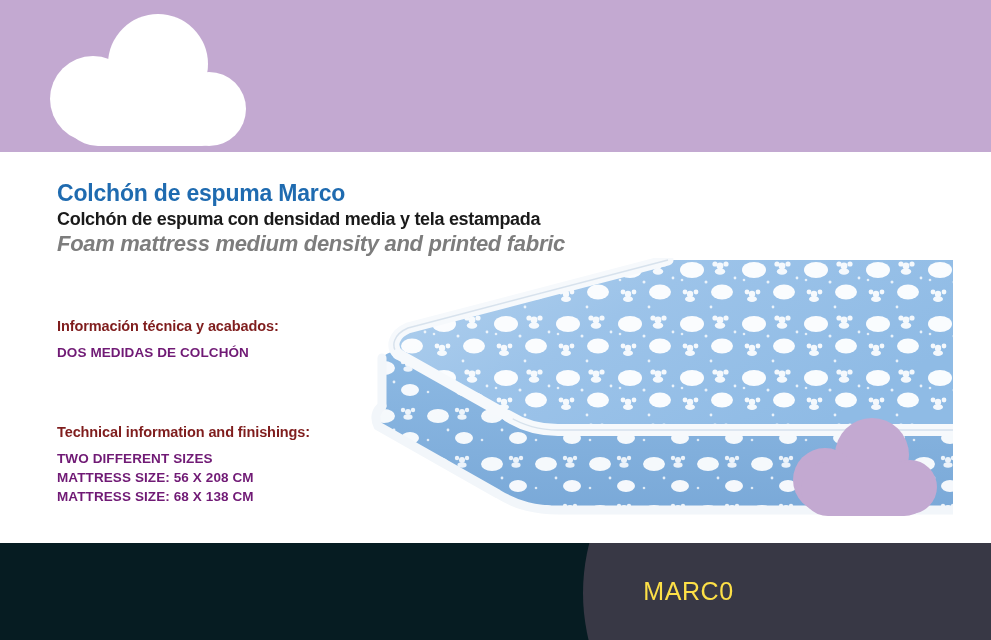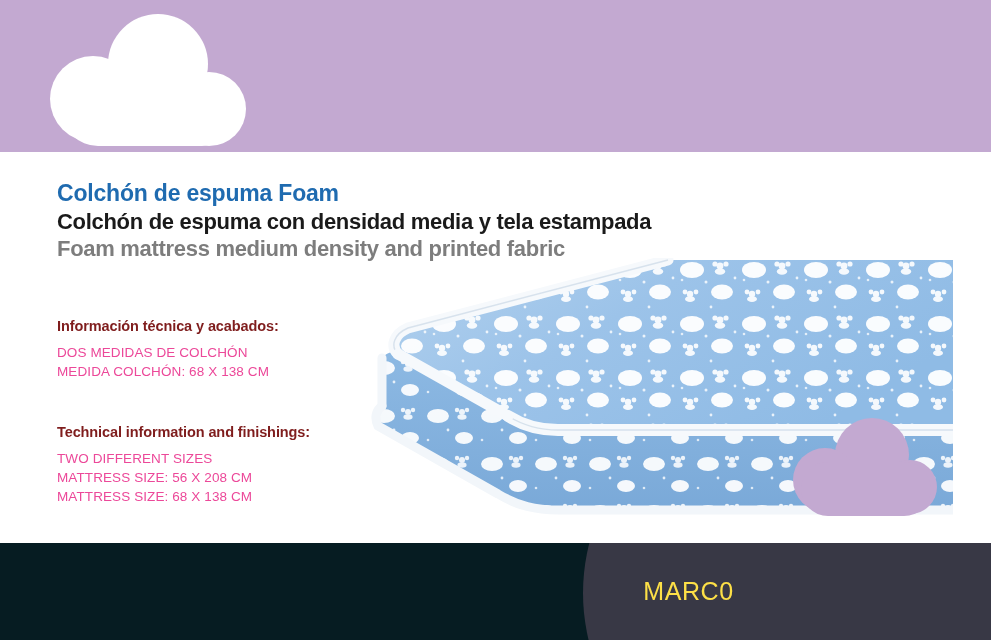--- a/index.html
+++ b/index.html
@@ -53,53 +53,55 @@
   }
   .title-main {
     font-size: 23px;
     font-weight: bold;
     color: #1f6bb0;
     line-height: 1.18;
     letter-spacing: -0.2px;
     margin: 0 0 2px 0;
   }
   .title-sub-es {
-    font-size: 22px;
+    font-size: 18px;
     font-weight: bold;
     color: #1a1a1a;
     line-height: 1.18;
     letter-spacing: -0.3px;
     margin: 0 0 1px 0;
   }
   .title-sub-en {
     font-size: 22px;
     font-weight: bold;
     color: #7d7d7d;
     line-height: 1.18;
     letter-spacing: -0.3px;
     margin: 0;
+    font-style: italic;
   }
 
   
   .spec-block { position: absolute; left: 57px; width: 330px; }
   .spec-block.es { top: 318px; }
   .spec-block.en { top: 424px; }
   .spec-heading {
     font-size: 14.5px;
     font-weight: bold;
     color: #7f1d1d;
     margin: 0 0 9px 0;
     letter-spacing: -0.1px;
   }
   .spec-line {
     font-size: 13.5px;
-    color: #ec4899;
+    color: #701a75;
     line-height: 1.42;
     letter-spacing: 0.1px;
     white-space: nowrap;
+    font-weight: bold;
   }
 
   
   .product-photo {
     position: absolute;
     left: 368px;
     top: 258px;
     width: 585px;
     height: 280px;
   }
@@ -147,29 +149,28 @@
   <div class="header-band">
     <div class="cloud cloud-header">
       <div class="puff p1"></div>
       <div class="puff p2"></div>
       <div class="puff p3"></div>
       <div class="base"></div>
     </div>
   </div>
 
   <div class="titles">
-    <div class="title-main">Colchón de espuma Foam</div>
+    <div class="title-main">Colchón de espuma Marco</div>
     <div class="title-sub-es">Colchón de espuma con densidad media y tela estampada</div>
     <div class="title-sub-en">Foam mattress medium density and printed fabric</div>
   </div>
 
   <div class="spec-block es">
     <div class="spec-heading">Información técnica y acabados:</div>
     <div class="spec-line">DOS MEDIDAS DE COLCHÓN</div>
-    <div class="spec-line">MEDIDA COLCHÓN: 68 X 138 CM</div>
   </div>
 
   <div class="spec-block en">
     <div class="spec-heading">Technical information and finishings:</div>
     <div class="spec-line">TWO DIFFERENT SIZES</div>
     <div class="spec-line">MATTRESS SIZE: 56 X 208 CM</div>
     <div class="spec-line">MATTRESS SIZE: 68 X 138 CM</div>
   </div>
 
   <div class="product-photo">

